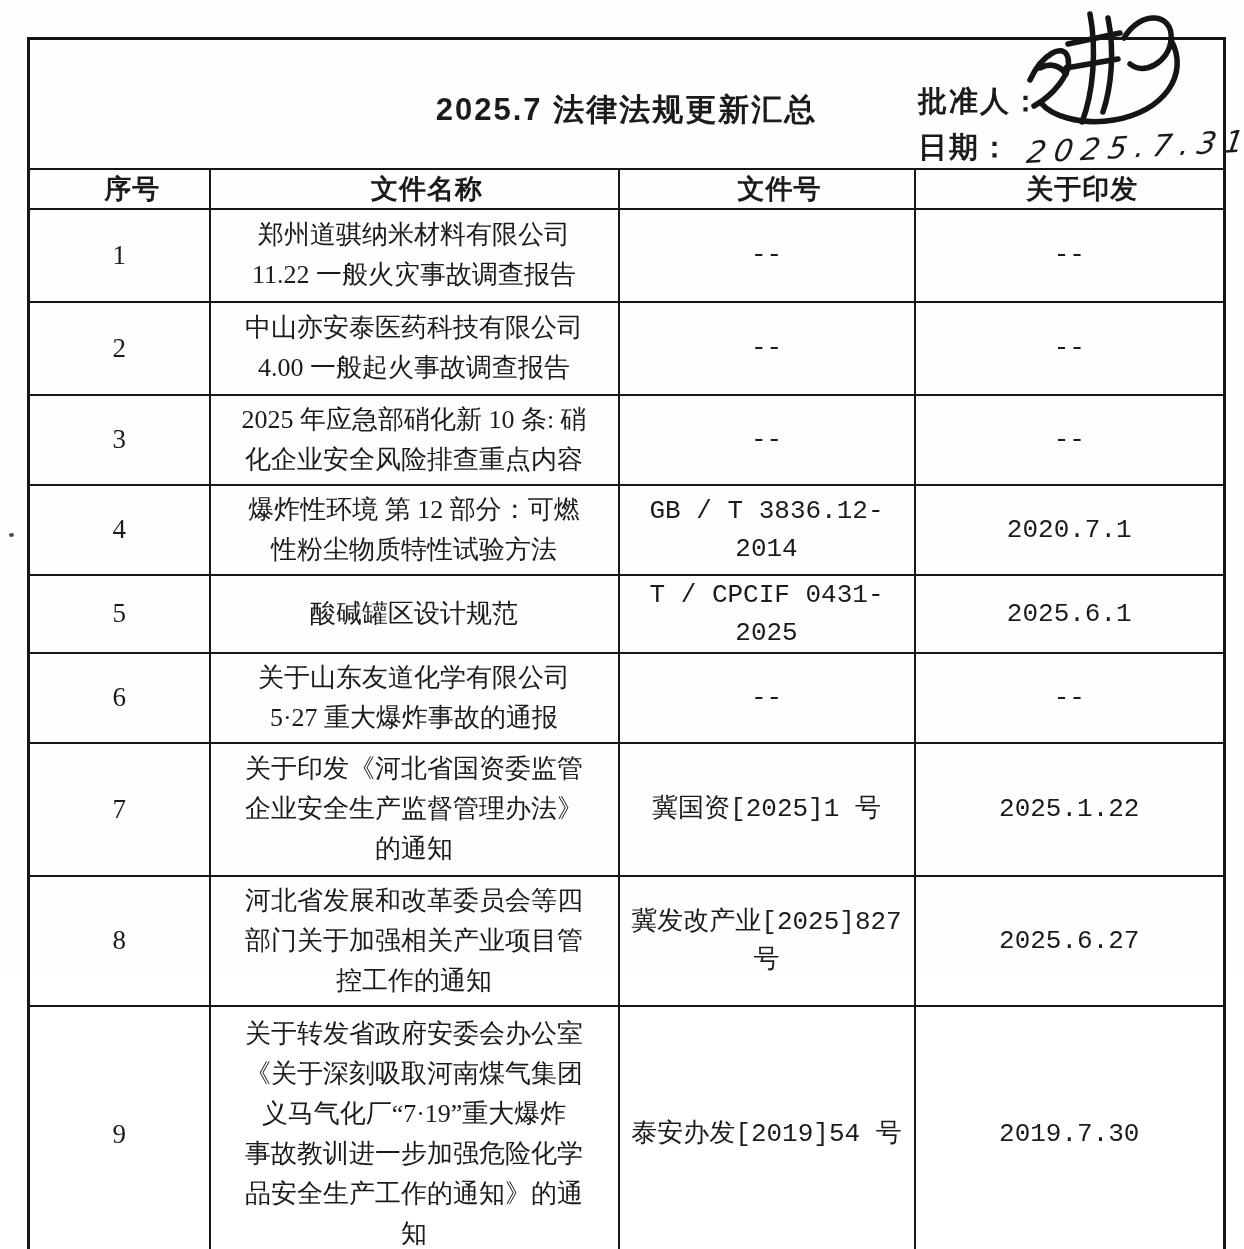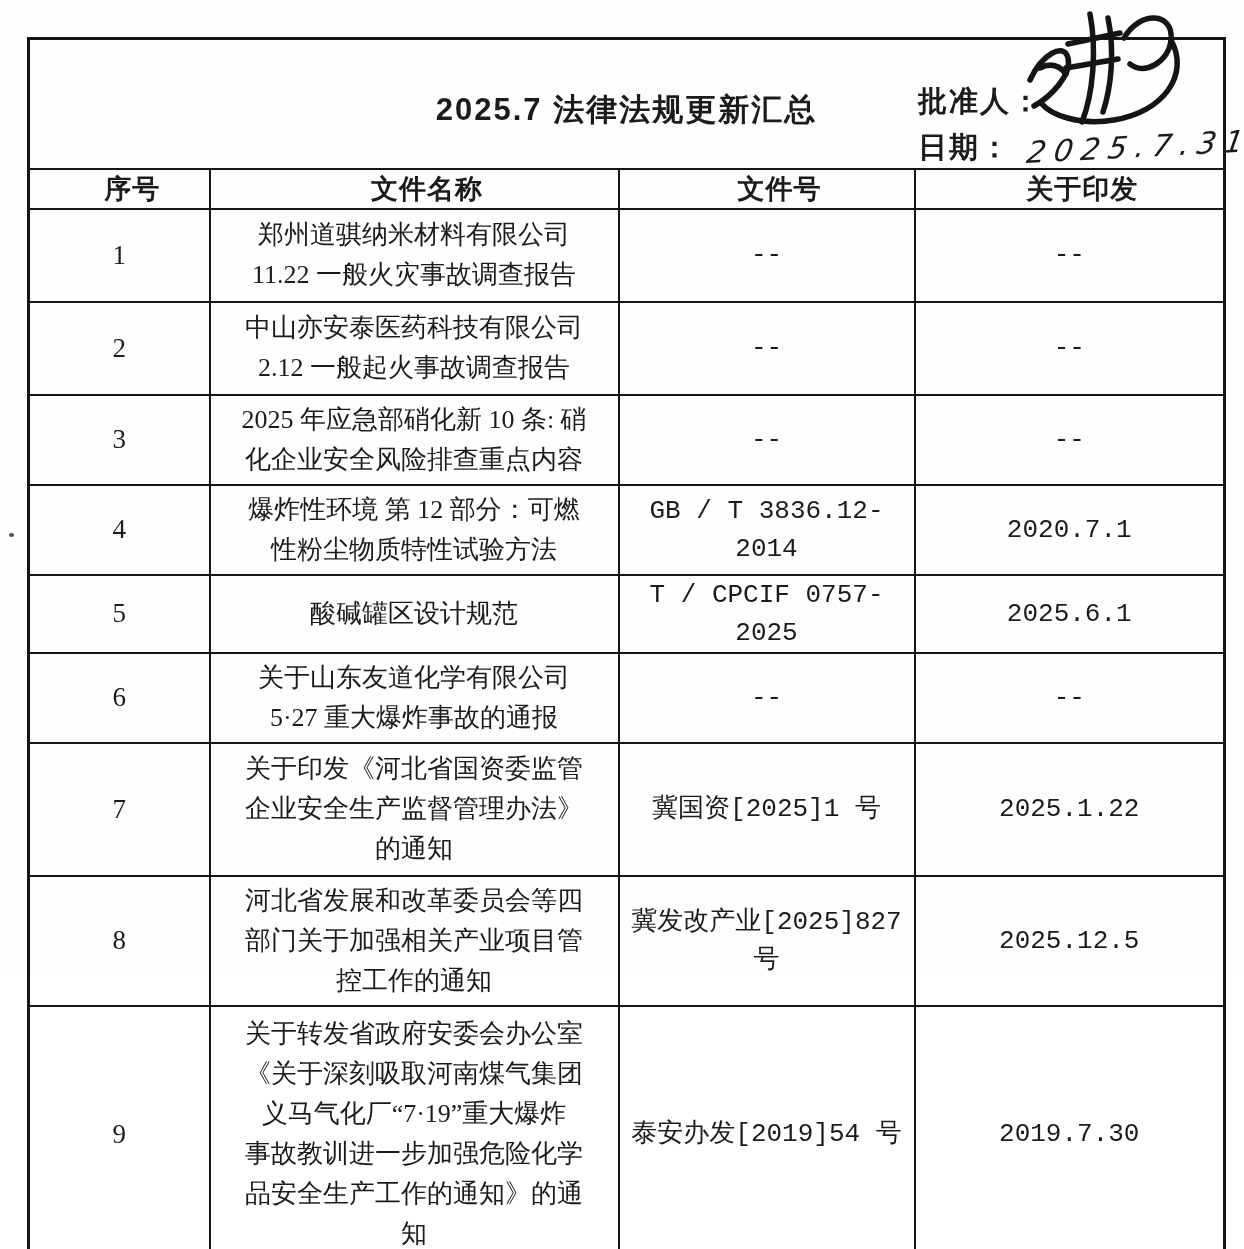--- a/index.html
+++ b/index.html
@@ -165,21 +165,21 @@
       <td class="seq-cell">1</td>
       <td class="name-cell">郑州道骐纳米材料有限公司
 11.22 一般火灾事故调查报告</td>
       <td class="docno-cell">--</td>
       <td class="date-cell">--</td>
     </tr>
 
     <tr style="height:93px">
       <td class="seq-cell">2</td>
       <td class="name-cell">中山亦安泰医药科技有限公司
-2.12 一般起火事故调查报告</td>
+4.00 一般起火事故调查报告</td>
       <td class="docno-cell">--</td>
       <td class="date-cell">--</td>
     </tr>
 
     <tr style="height:80px">
       <td class="seq-cell">3</td>
       <td class="name-cell">2025 年应急部硝化新 10 条: 硝
 化企业安全风险排查重点内容</td>
       <td class="docno-cell">--</td>
       <td class="date-cell">--</td>
@@ -189,21 +189,21 @@
       <td class="seq-cell">4</td>
       <td class="name-cell">爆炸性环境 第 12 部分：可燃
 性粉尘物质特性试验方法</td>
       <td class="docno-cell">GB / T 3836.12-2014</td>
       <td class="date-cell">2020.7.1</td>
     </tr>
 
     <tr style="height:42px">
       <td class="seq-cell">5</td>
       <td class="name-cell">酸碱罐区设计规范</td>
-      <td class="docno-cell">T / CPCIF 0757-2025</td>
+      <td class="docno-cell">T / CPCIF 0431-2025</td>
       <td class="date-cell">2025.6.1</td>
     </tr>
 
     <tr style="height:89px">
       <td class="seq-cell">6</td>
       <td class="name-cell">关于山东友道化学有限公司
 5·27 重大爆炸事故的通报</td>
       <td class="docno-cell">--</td>
       <td class="date-cell">--</td>
     </tr>
@@ -217,21 +217,21 @@
       <td class="date-cell">2025.1.22</td>
     </tr>
 
     <tr style="height:128px">
       <td class="seq-cell">8</td>
       <td class="name-cell">河北省发展和改革委员会等四
 部门关于加强相关产业项目管
 控工作的通知</td>
       <td class="docno-cell">冀发改产业[2025]827
 号</td>
-      <td class="date-cell">2025.12.5</td>
+      <td class="date-cell">2025.6.27</td>
     </tr>
 
     <tr style="height:258px">
       <td class="seq-cell">9</td>
       <td class="name-cell">关于转发省政府安委会办公室
 《关于深刻吸取河南煤气集团
 义马气化厂“7·19”重大爆炸
 事故教训进一步加强危险化学
 品安全生产工作的通知》的通
 知</td>

